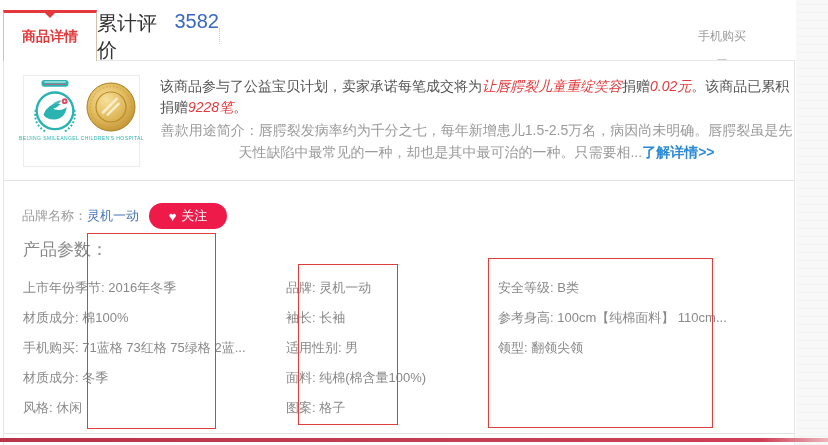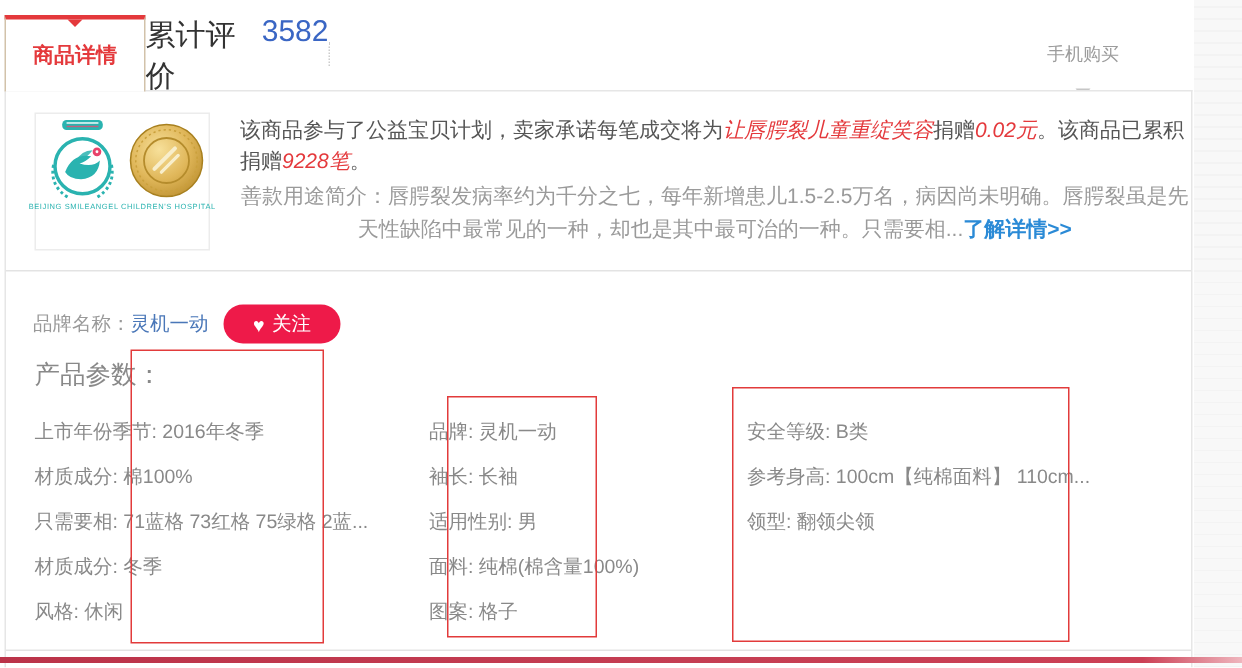--- a/index.html
+++ b/index.html
@@ -185,21 +185,21 @@
     <span class="heart">♥</span>
     <span>关注</span>
   </button>
 </div>
 
 <div class="abs param-title">产品参数：</div>
 
 <div class="abs pcol pcol1">
   <div class="prow">上市年份季节: 2016年冬季</div>
   <div class="prow">材质成分: 棉100%</div>
-  <div class="prow">只需要相: 71蓝格 73红格 75绿格 2蓝...</div>
+  <div class="prow">手机购买: 71蓝格 73红格 75绿格 2蓝...</div>
   <div class="prow">材质成分: 冬季</div>
   <div class="prow">风格: 休闲</div>
 </div>
 
 <div class="abs pcol pcol2">
   <div class="prow">品牌: 灵机一动</div>
   <div class="prow">袖长: 长袖</div>
   <div class="prow">适用性别: 男</div>
   <div class="prow">面料: 纯棉(棉含量100%)</div>
   <div class="prow">图案: 格子</div>

